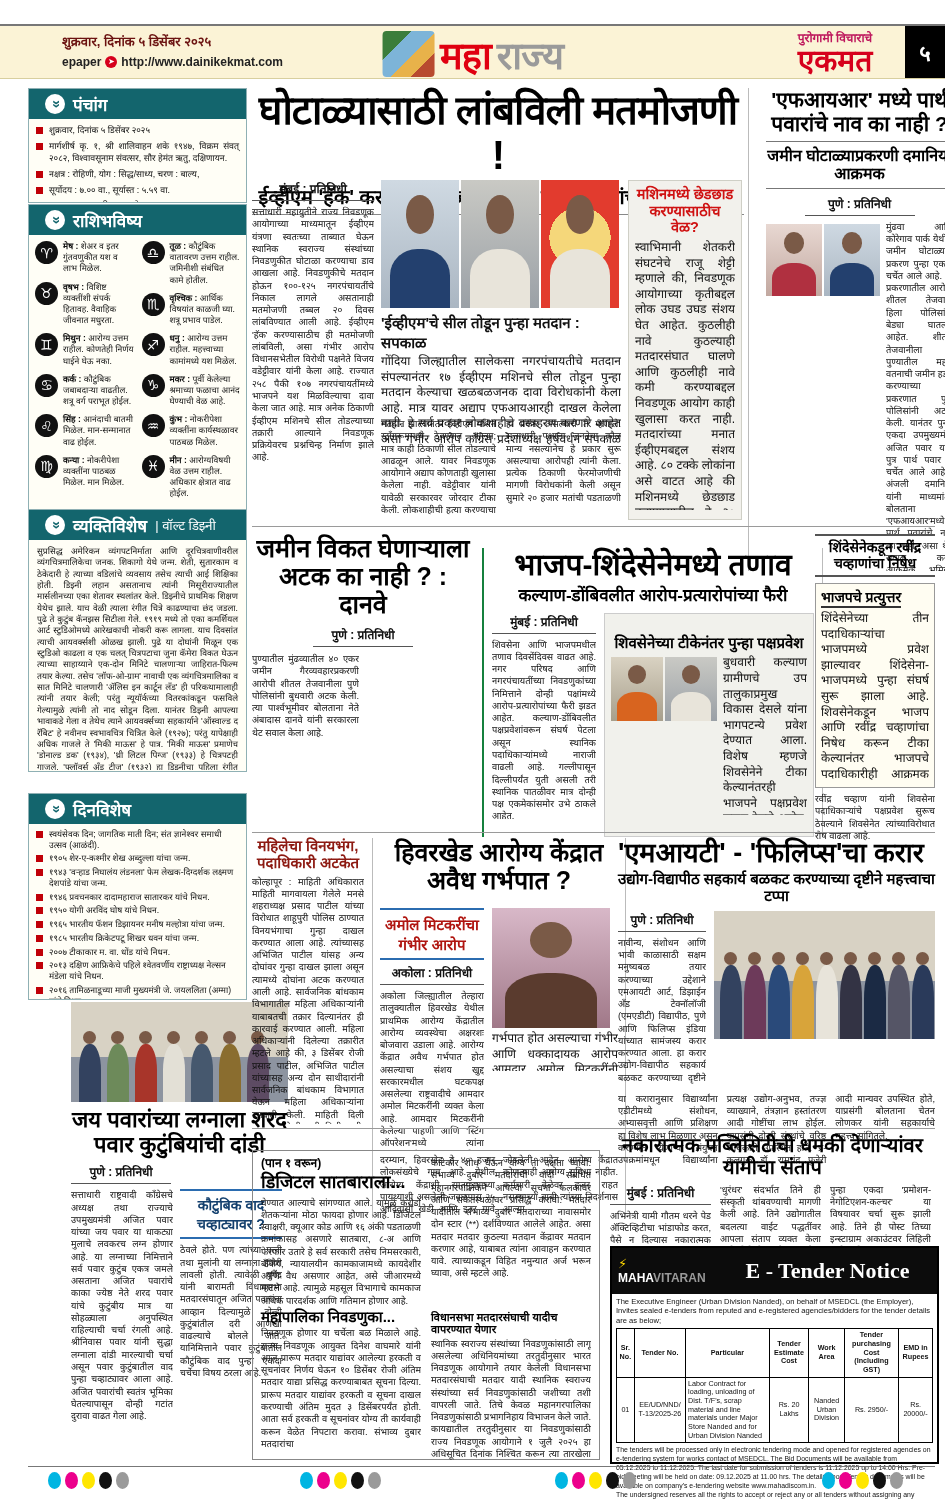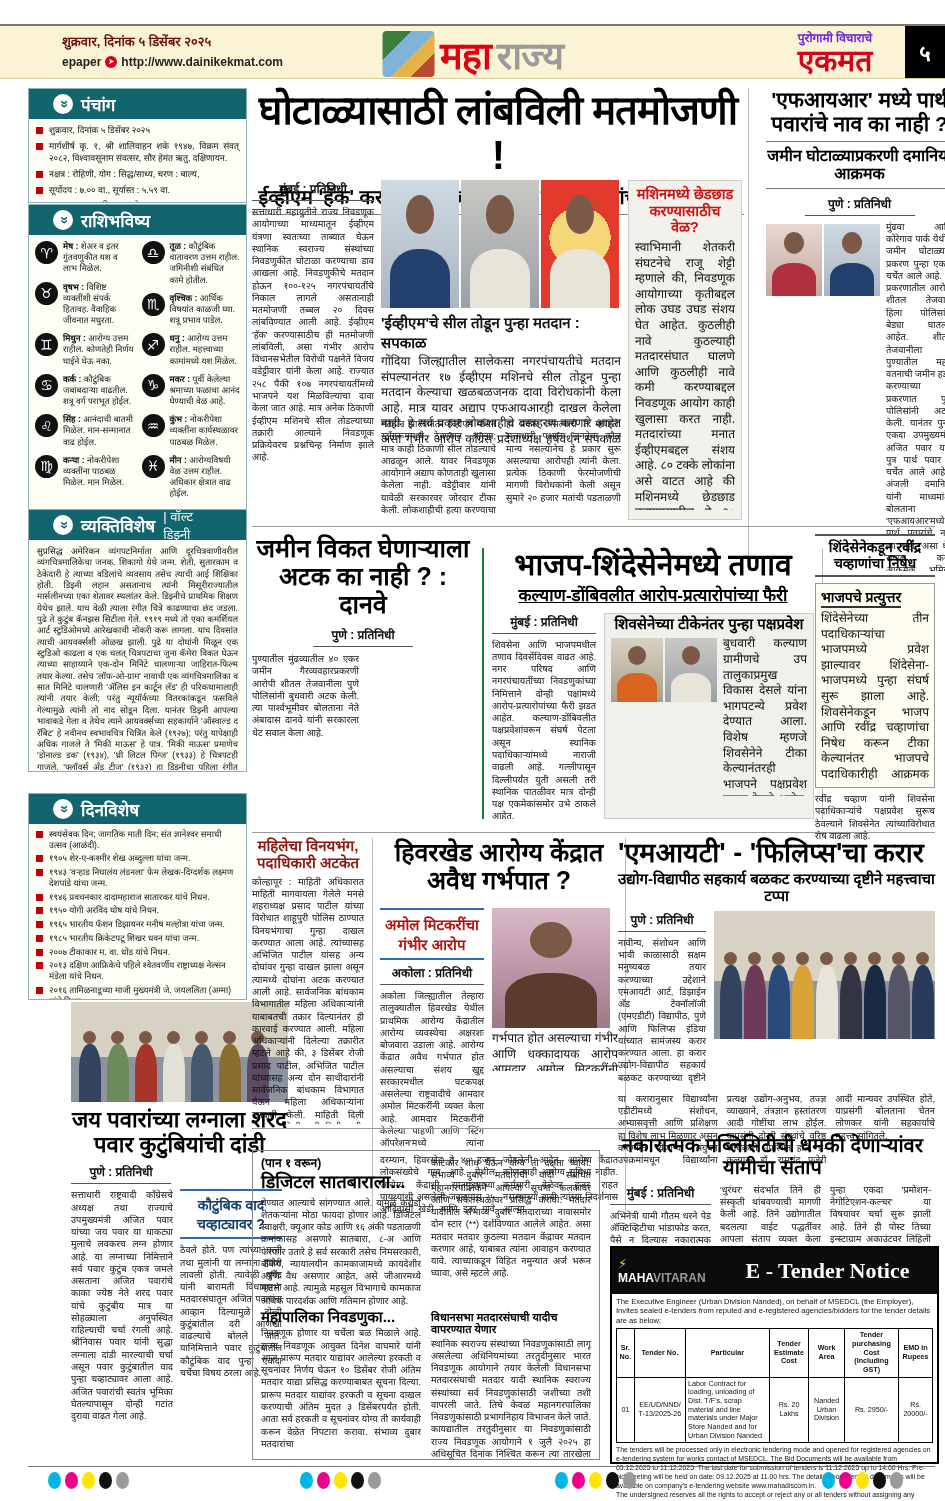--- a/index.html
+++ b/index.html
@@ -11,28 +11,28 @@
         border-top:2px solid #777;border-bottom:1px solid #d8cf9f;}
   .dateline{position:absolute;left:62px;top:6px;font-size:13px;font-weight:bold;color:#6b1210;}
   .epline{position:absolute;left:62px;top:29px;font-size:12px;color:#222;font-weight:bold;display:flex;align-items:center;gap:4px;}
   .epdot{width:12px;height:12px;border-radius:50%;background:#d6001c;color:#fff;font-size:8px;line-height:12px;text-align:center;display:inline-block;}
   .masthead{position:absolute;left:50%;top:2px;transform:translateX(-50%);display:flex;align-items:center;gap:6px;}
   .collage{width:52px;height:46px;border-radius:4px;
            background:linear-gradient(135deg,#3b7d3b 0 30%,#7db4d8 30% 55%,#e8b24a 55% 75%,#b84a2f 75% 100%);}
   .mh1{font-size:38px;font-weight:bold;color:#e00010;letter-spacing:-1px;}
   .mh2{font-size:38px;font-weight:bold;color:#9a9a9a;letter-spacing:-1px;}
   .brandbox{position:absolute;right:46px;top:3px;width:128px;text-align:center;}
-  .tagline{font-size:12px;font-weight:bold;color:#6d28d9;}
+  .tagline{font-size:12px;font-weight:bold;color:#be185d;}
   .brand{font-size:30px;font-weight:bold;color:#d6001c;line-height:1.0;}
   .pgbox{position:absolute;right:0;top:0;width:40px;height:52px;background:#000;color:#fff;
          font-size:22px;font-weight:bold;display:flex;align-items:center;justify-content:center;}
   
   .panel{position:absolute;left:28px;width:217px;border:1px solid #8fb0b4;background:#fffef6;overflow:hidden;}
   .phead{height:30px;background:#13656d;color:#fff;display:flex;align-items:center;gap:8px;
-         font-size:17px;font-weight:bold;padding:0 24px;}
+         font-size:17px;font-weight:bold;padding:0 16px;}
   .chev{width:20px;height:20px;min-width:20px;border-radius:50%;background:#fff;color:#13656d;
         display:flex;align-items:center;justify-content:center;font-size:14px;font-weight:bold;transform:rotate(-90deg);}
   .pbody{padding:6px 7px;font-size:9.5px;line-height:1.35;text-align:justify;}
   .pline{display:flex;gap:6px;margin-bottom:4px;}
   .sq{width:7px;height:7px;min-width:7px;background:#c00008;margin-top:2px;}
   .rwrap{padding:6px 6px;column-count:2;column-gap:8px;}
   .ritem{display:flex;gap:5px;margin-bottom:7px;break-inside:avoid;}
   .zsym{width:23px;height:23px;min-width:23px;border-radius:50%;background:#111;color:#fff;
         font-size:14px;display:flex;align-items:center;justify-content:center;}
   .rtext{font-size:8.6px;line-height:1.3;}
@@ -312,27 +312,27 @@
   <div class="abs" style="left:252px;top:534px;width:222px;">
     <div class="hl" style="font-size:25px;text-align:center;">जमीन विकत घेणाऱ्याला अटक का नाही ? : दानवे</div>
     <div class="byline" style="width:100px;margin:8px auto 6px auto;">पुणे : प्रतिनिधी</div>
     <div style="display:flex;gap:8px;">
       <div class="body" style="width:107px;height:200px;">पुण्यातील मुंढव्यातील ४० एकर जमीन गैरव्यवहारप्रकरणी आरोपी शीतल तेजवानीला पुणे पोलिसांनी बुधवारी अटक केली. त्या पार्श्वभूमीवर बोलताना नेते अंबादास दानवे यांनी सरकारला थेट सवाल केला आहे.</div>
     </div>
   </div>
 
   <div class="abs" style="left:482px;top:548px;width:322px;border-left:2px solid #15803d;border-right:1px solid #bbb;padding:0 8px;">
     <div class="hl" style="font-size:30px;text-align:center;">भाजप-शिंदेसेनेमध्ये तणाव</div>
-    <div class="hl" style="font-size:17px;text-align:center;margin-top:4px;text-decoration:underline;">कल्याण-डोंबिवलीत आरोप-प्रत्यारोपांच्या फैरी</div>
+    <div class="hl" style="font-size:17px;text-align:center;margin-top:4px;">कल्याण-डोंबिवलीत आरोप-प्रत्यारोपांच्या फैरी</div>
     <div style="display:flex;gap:8px;margin-top:8px;">
       <div style="width:104px;">
         <div class="byline">मुंबई : प्रतिनिधी</div>
         <div class="body" style="height:180px;">शिवसेना आणि भाजपमधील तणाव दिवसेंदिवस वाढत आहे. नगर परिषद आणि नगरपंचायतींच्या निवडणुकांच्या निमित्ताने दोन्ही पक्षांमध्ये आरोप-प्रत्यारोपांच्या फैरी झडत आहेत. कल्याण-डोंबिवलीत पक्षप्रवेशांवरून संघर्ष पेटला असून स्थानिक पदाधिकाऱ्यांमध्ये नाराजी वाढली आहे. गल्लीपासून दिल्लीपर्यंत युती असली तरी स्थानिक पातळीवर मात्र दोन्ही पक्ष एकमेकांसमोर उभे ठाकले आहेत.</div>
       </div>
-      <div style="flex:1;background:#f1f1ec;border:1px solid #ccc;padding:2px 6px;">
+      <div style="flex:1;background:#f1f1ec;border:1px solid #ccc;padding:21px 6px;">
         <div class="hl" style="font-size:15px;text-align:center;margin-bottom:4px;">शिवसेनेच्या टीकेनंतर पुन्हा पक्षप्रवेश</div>
         <div style="display:flex;gap:2px;float:left;margin:2px 6px 2px 0;">
           <div class="photo ph-saffron" style="width:52px;height:64px;"></div>
           <div class="photo ph-white" style="width:52px;height:64px;"></div>
         </div>
         <div class="smallbody" style="height:160px;overflow:hidden;">बुधवारी कल्याण ग्रामीणचे उप तालुकाप्रमुख विकास देसले यांना भागपटन्ये प्रवेश देण्यात आला. विशेष म्हणजे शिवसेनेने टीका केल्यानंतरही भाजपने पक्षप्रवेश सुरूच ठेवले आहेत. त्यामुळे दोन्ही पक्षांतील कलह आणखी वाढण्याची चिन्हे आहेत.</div>
       </div>
     </div>
   </div>
 

